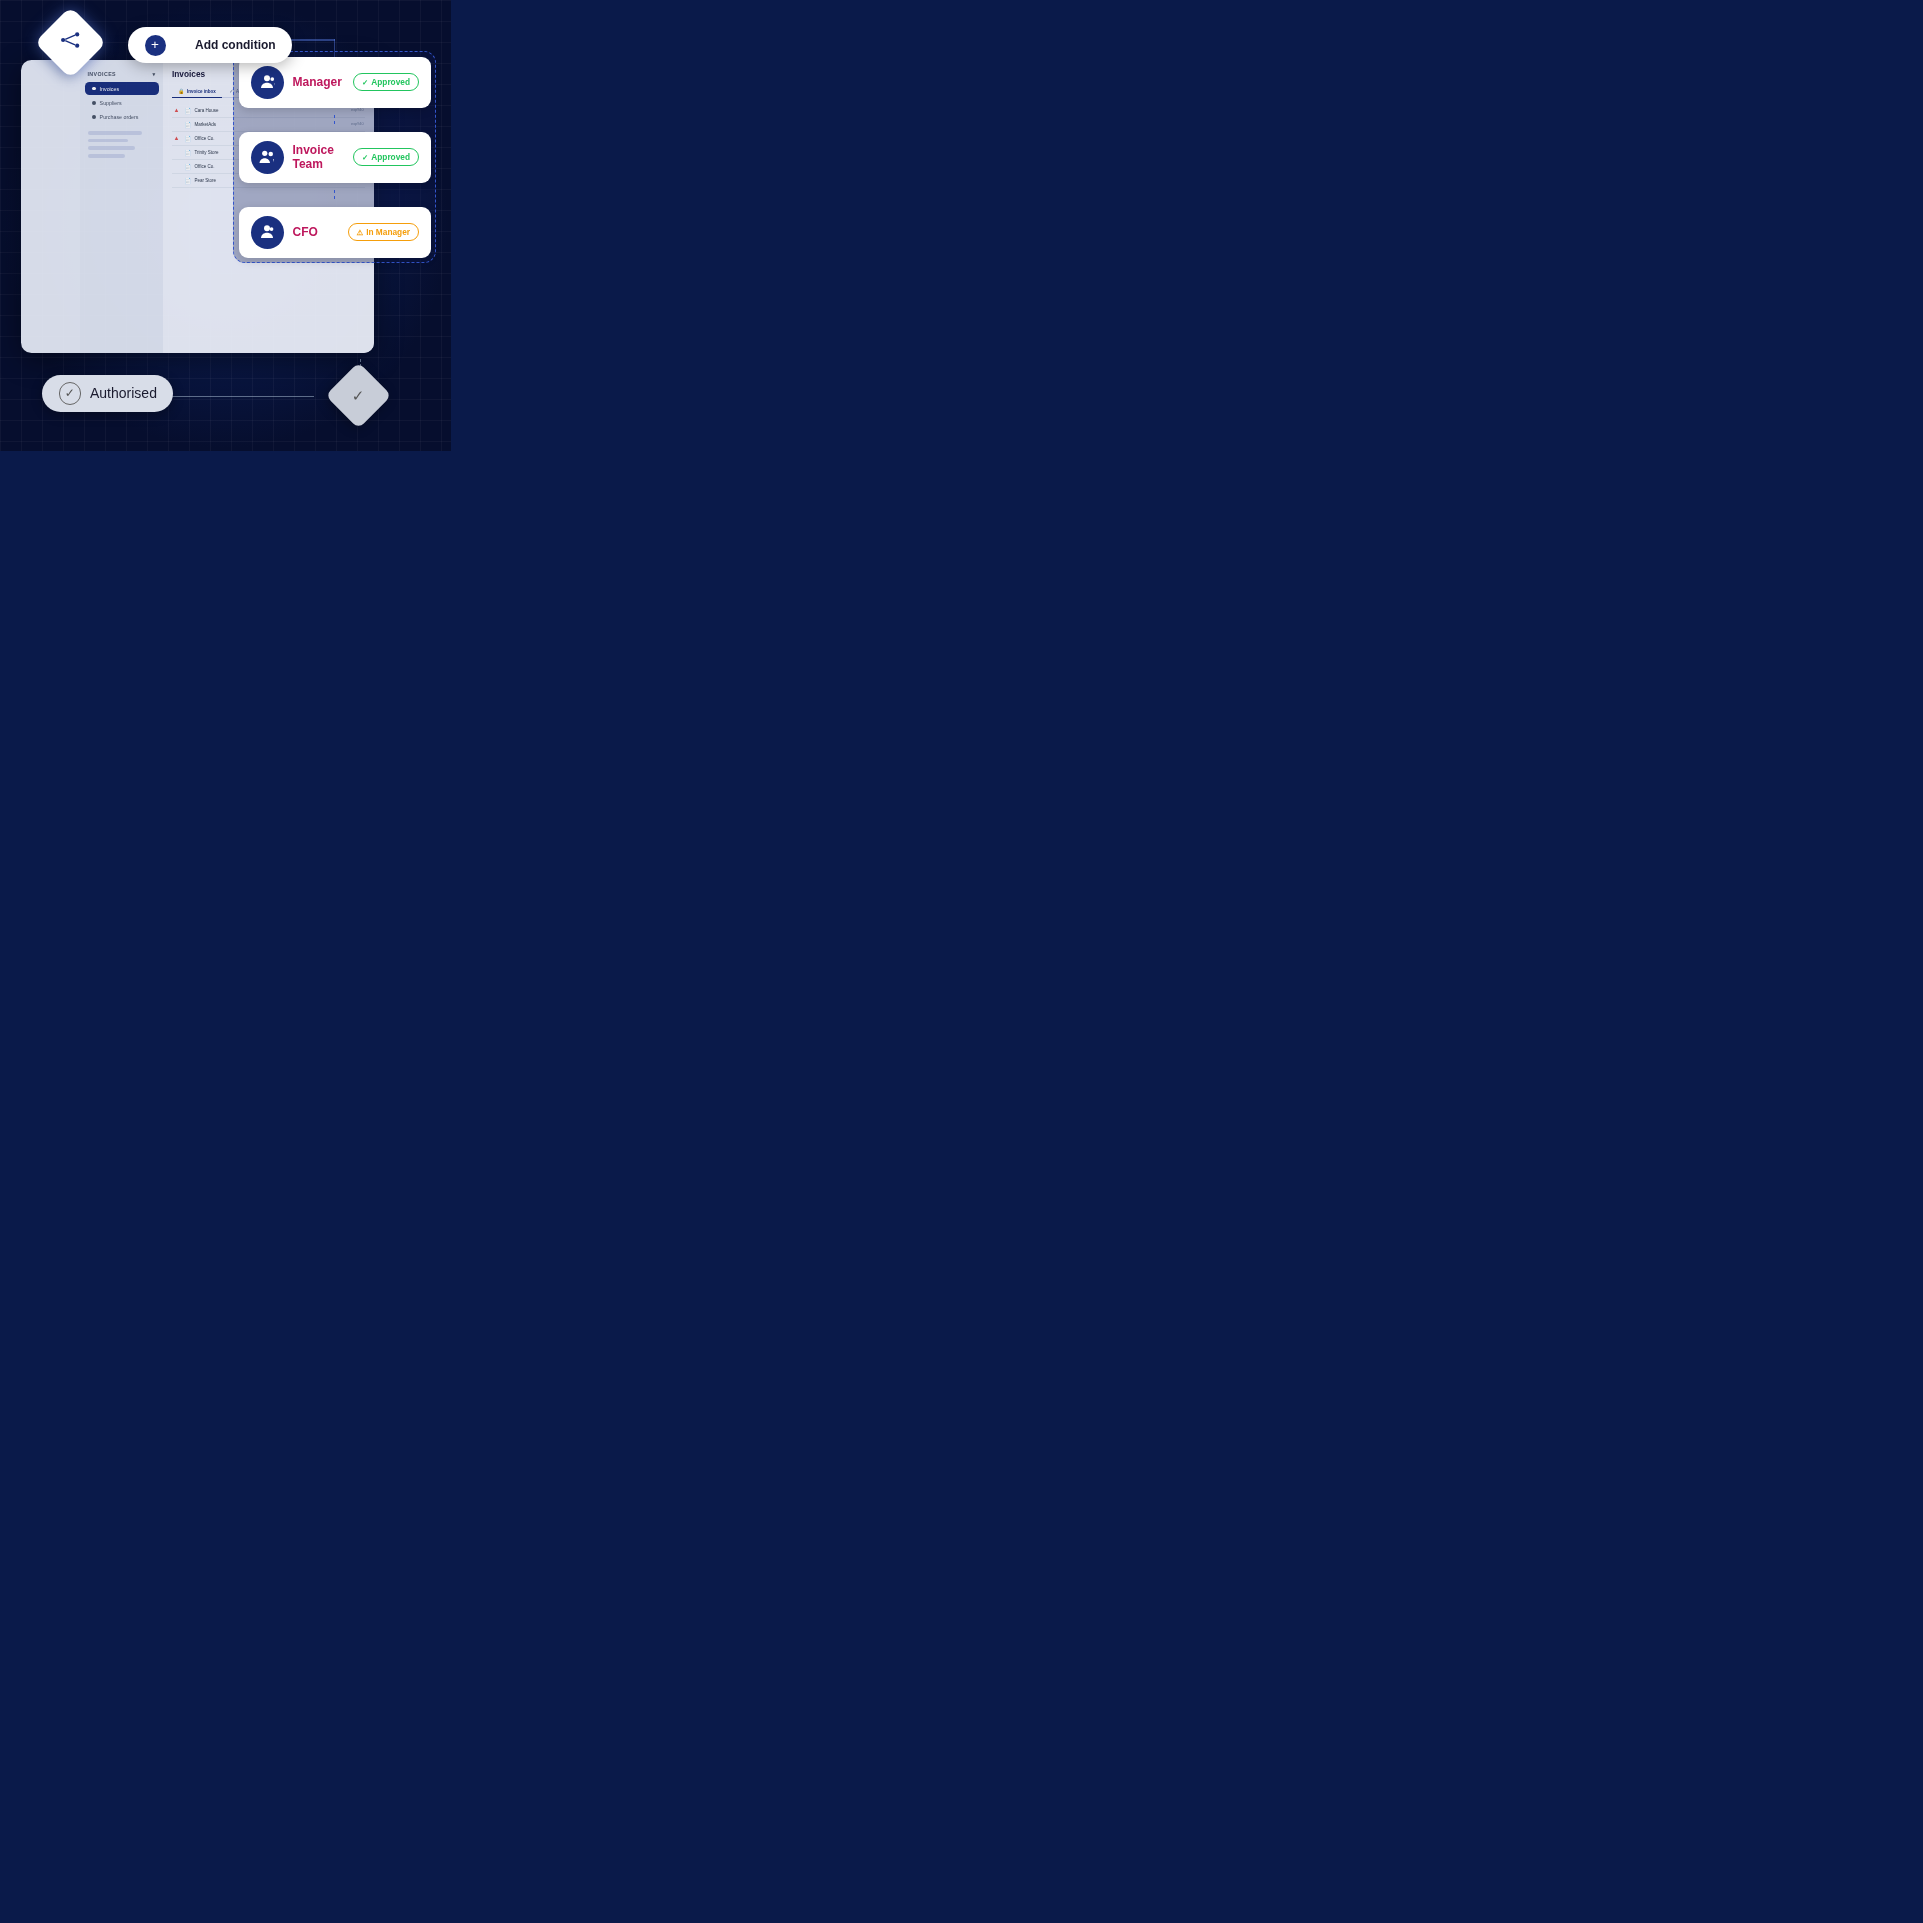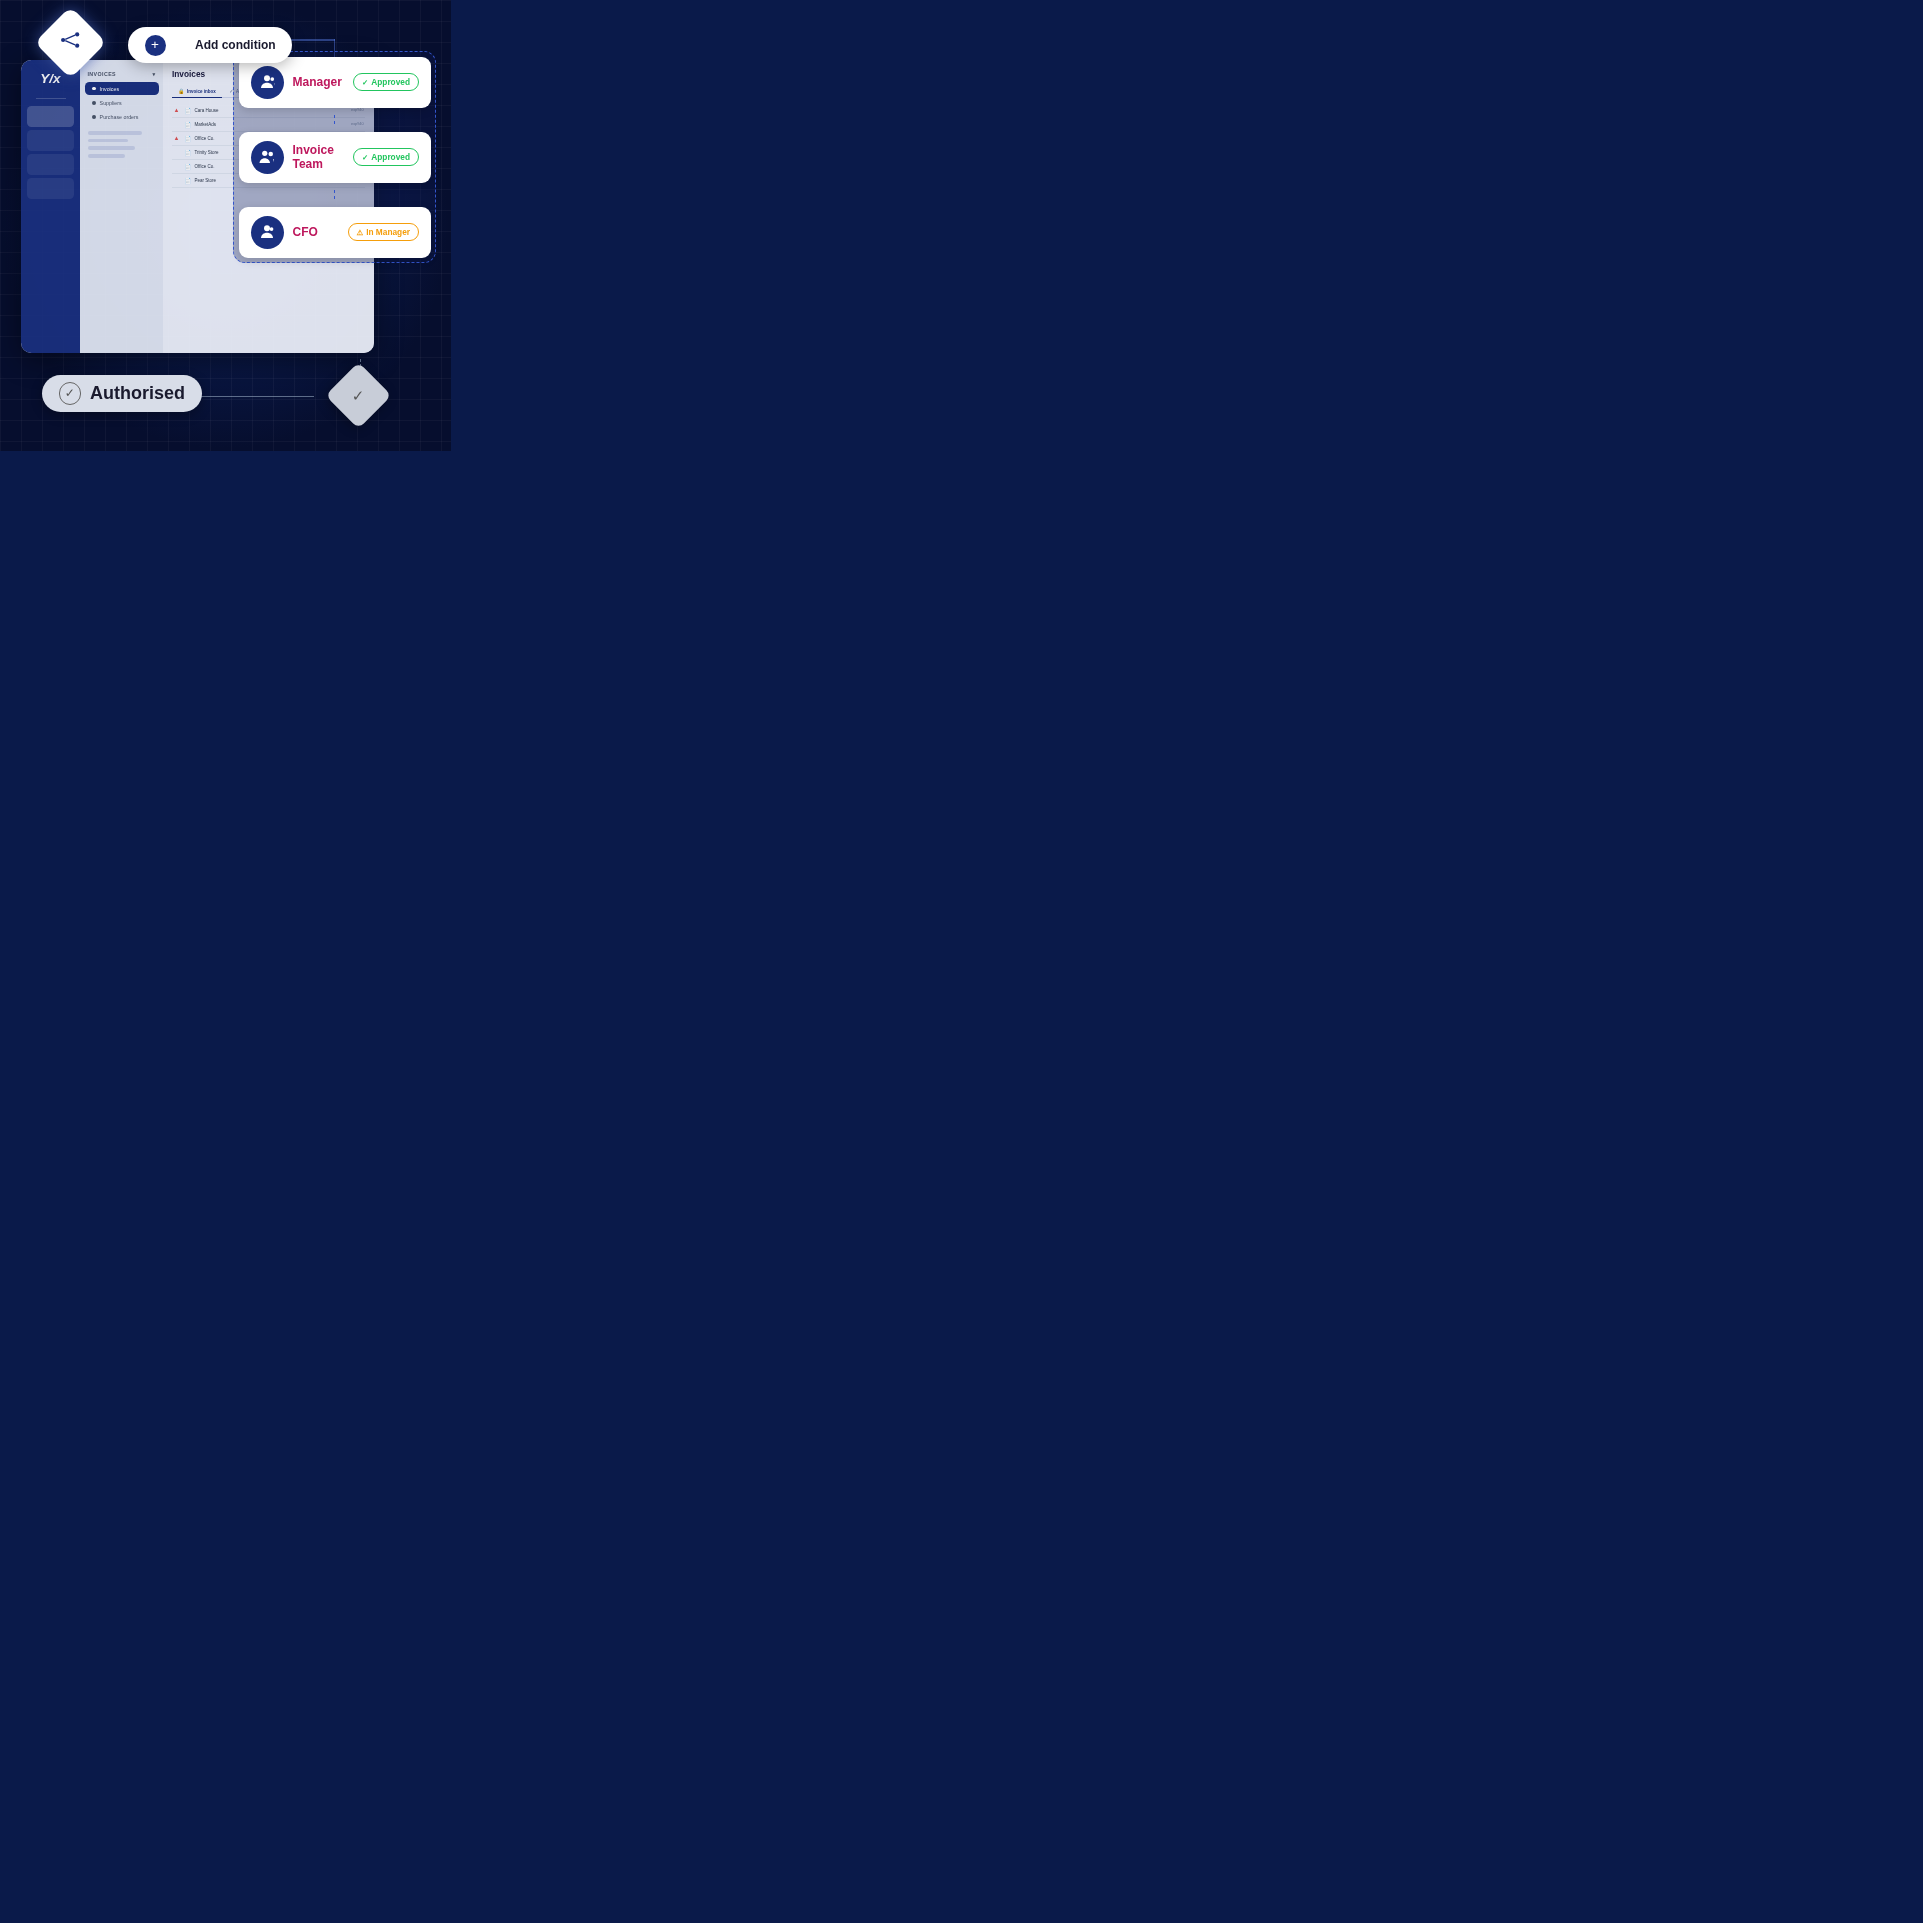--- a/index.html
+++ b/index.html
@@ -444,22 +444,22 @@
       border-radius: 50%;
       border: 1.9px solid #666;
       display: flex;
       align-items: center;
       justify-content: center;
       color: #555;
       font-size: 12px;
     }
 
     .authorised-label {
-      font-size: 18px;
-      font-weight: 700;
+      font-size: 14px;
+      font-weight: 400;
       color: #1a1a2e;
     }
 
     
     .check-diamond {
       position: absolute;
       bottom: 32px;
       right: 69px;
       width: 47px;
       height: 47px;
@@ -562,30 +562,20 @@
   <div class="add-condition-btn">
     <div class="plus-circle">+</div>
     <span class="btn-label">Add condition</span>
   </div>
 
   <div class="line-h-right"></div>
   <div class="line-v-top-right"></div>
 
   <div class="app-window">
 
-    <div class="app-sidebar">
-      <div class="app-logo">Y/x</div>
-      <div class="sidebar-divider"></div>
-      <div class="sidebar-nav">
-        <div class="sidebar-nav-item active"></div>
-        <div class="sidebar-nav-item"></div>
-        <div class="sidebar-nav-item"></div>
-        <div class="sidebar-nav-item"></div>
-      </div>
-    </div>
 
     <div class="app-main">
       <div class="app-nav-left">
         <div class="nav-section-title">
           <span>Invoices</span>
           <span>▾</span>
         </div>
         <div class="nav-menu-item active">
           <span class="nav-dot"></span>
           <span>Invoices</span>

